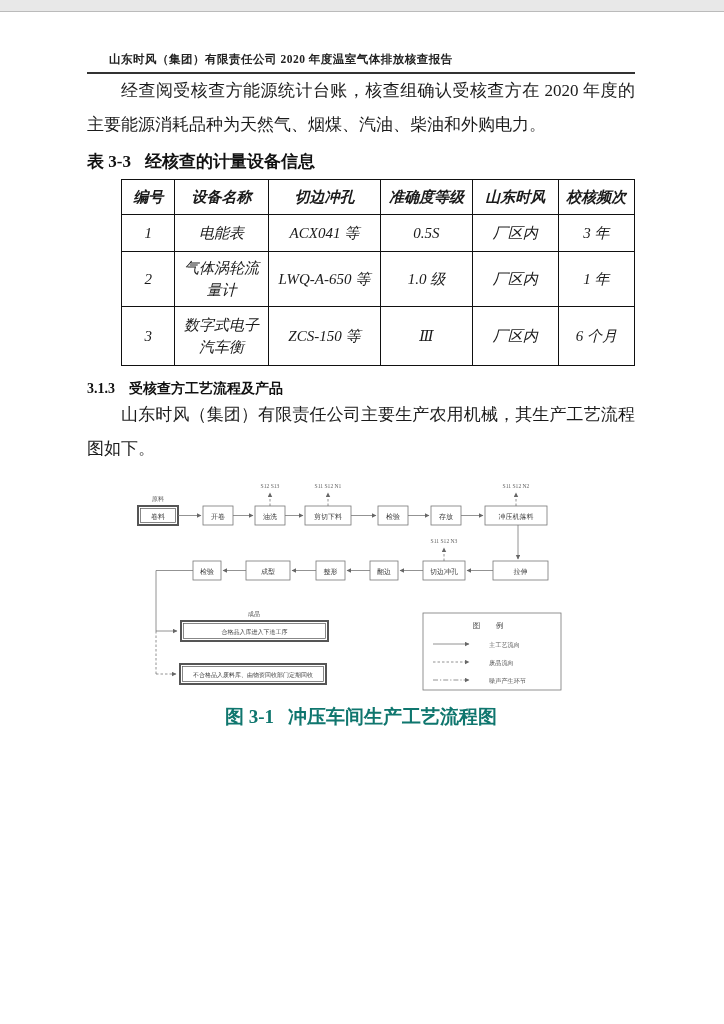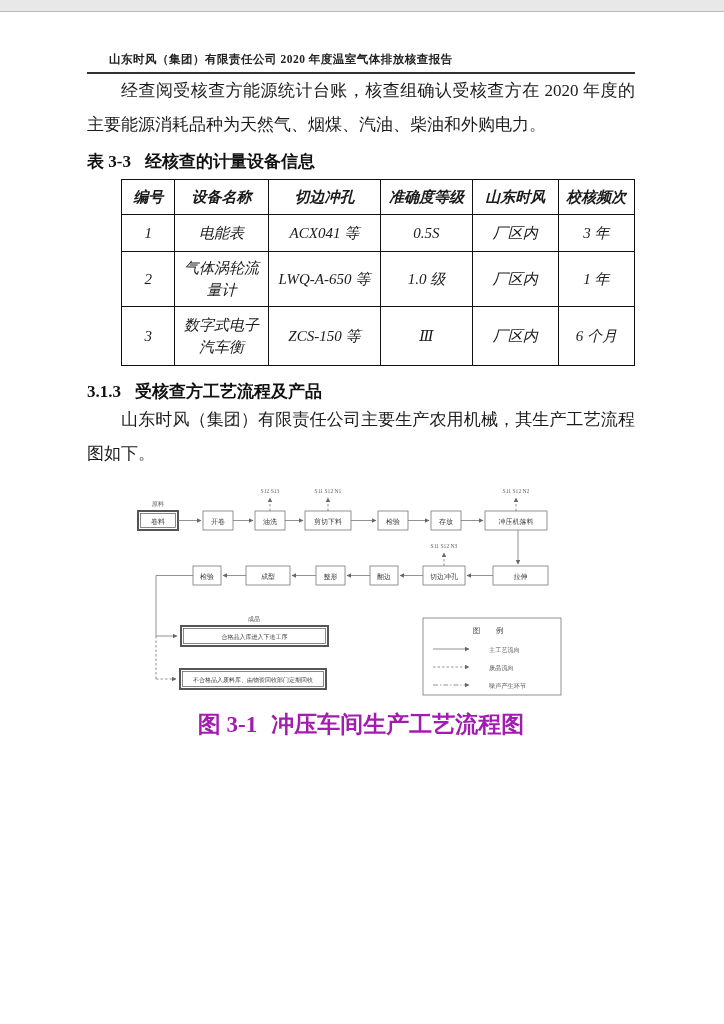--- a/index.html
+++ b/index.html
@@ -33,37 +33,37 @@
   table.devices th, table.devices td {
     border:1.6px solid #111; text-align:center; vertical-align:middle;
     padding:2px 4px; line-height:1.5;
   }
   table.devices th { font-weight:bold; height:30px; }
   tr.r1 td { height:32px; }
   tr.r2 td { height:50px; }
   tr.r3 td { height:54px; }
   .c0{width:46px}.c1{width:88px}.c2{width:106px}.c3{width:86px}.c4{width:80px}.c5{width:70px}
   h3.section-heading {
-    margin:14px 0 0 0; font-size:17px; font-weight:bold; color:#111;
+    margin:14px 0 0 0; font-size:14px; font-weight:bold; color:#111;
   }
   h3.section-heading .sec-num { margin-right:14px; }
   .flowchart { margin-top:12px; margin-left:46px; width:445px; height:222px; }
   .fbox  { fill:#ffffff; stroke:#777; stroke-width:0.8; }
   .fbox-outer { fill:#ffffff; stroke:#555; stroke-width:2; }
   .fbox-inner { fill:none; stroke:#555; stroke-width:0.7; }
   .fline { stroke:#777; stroke-width:0.8; fill:none; }
   .fdash { stroke:#777; stroke-width:0.8; fill:none; stroke-dasharray:2.5,2; }
   .fdashdot { stroke:#777; stroke-width:0.8; fill:none; stroke-dasharray:5,2,1.2,2; }
   .ftext  { font-size:7px; fill:#3d3d3d; text-anchor:middle; font-family:"Liberation Serif",serif; }
   .ftext-sm { font-size:6px; fill:#3d3d3d; text-anchor:middle; font-family:"Liberation Serif",serif; }
   .flabel { font-size:6.2px; fill:#555; text-anchor:middle; font-family:"Liberation Serif",serif; }
   .femit  { font-size:5.6px; fill:#666; text-anchor:middle; font-family:"Liberation Serif",serif; }
   .fleg   { font-size:6.2px; fill:#555; text-anchor:start; font-family:"Liberation Serif",serif; }
   .fleg-title { font-size:7.5px; fill:#444; text-anchor:middle; letter-spacing:4px; font-family:"Liberation Serif",serif; }
-  .figure-caption { margin-top:4px; text-align:center; font-size:23px; font-weight:bold; color:#a21caf; }
+  .figure-caption { margin-top:4px; text-align:center; font-size:19px; font-weight:bold; color:#0f766e; }
   .figure-caption .cap-label { margin-right:14px; }
   .page-number { margin-top:16px; text-align:center; font-size:12px; color:#222; }
 </style>
 </head>
 <body>
 
 <div class="page">
 
   <div class="running-header">山东时风（集团）有限责任公司 2020 年度温室气体排放核查报告</div>
   <div class="header-rule"></div>

